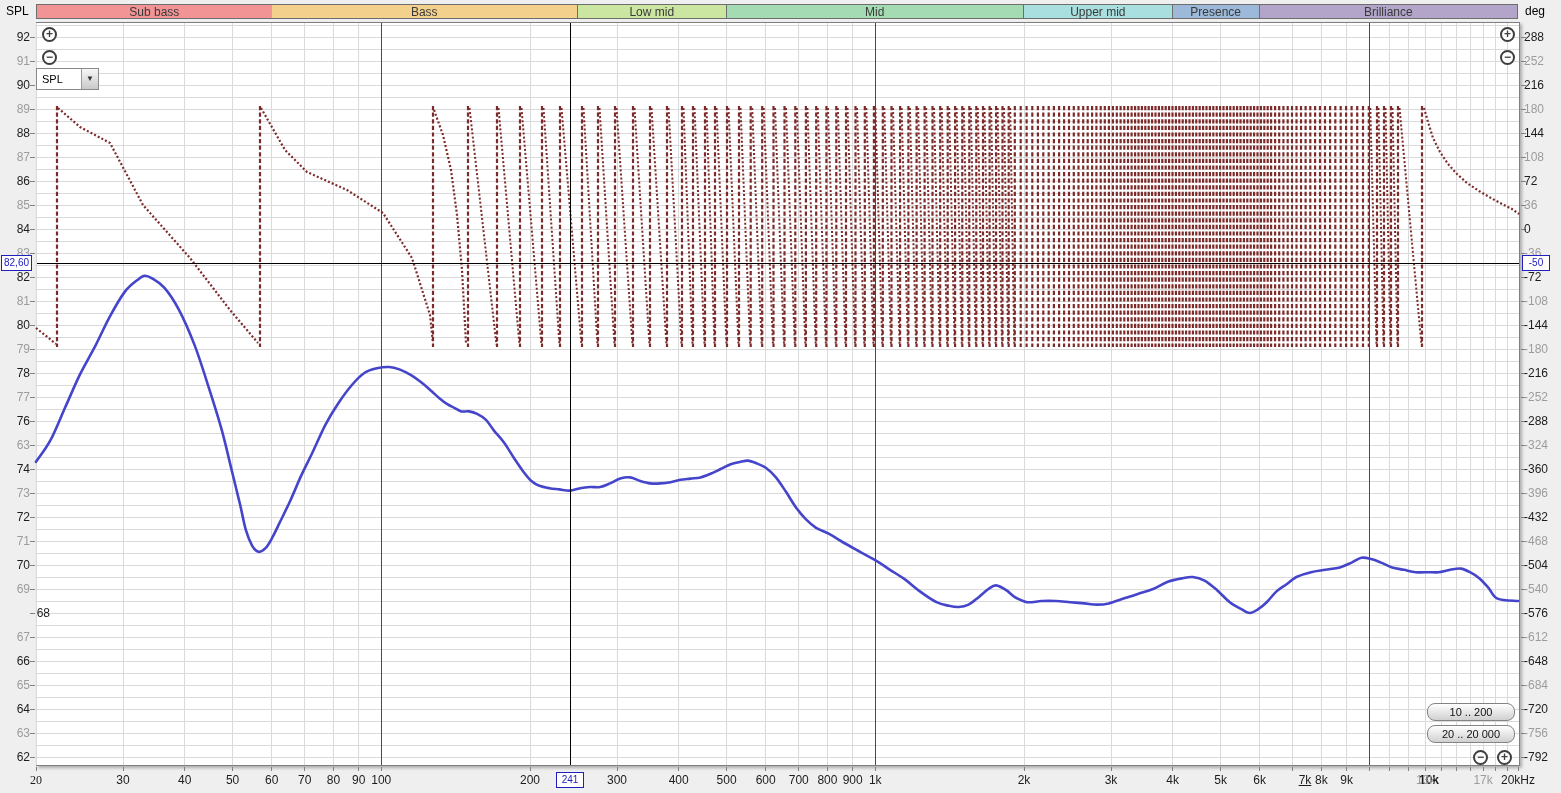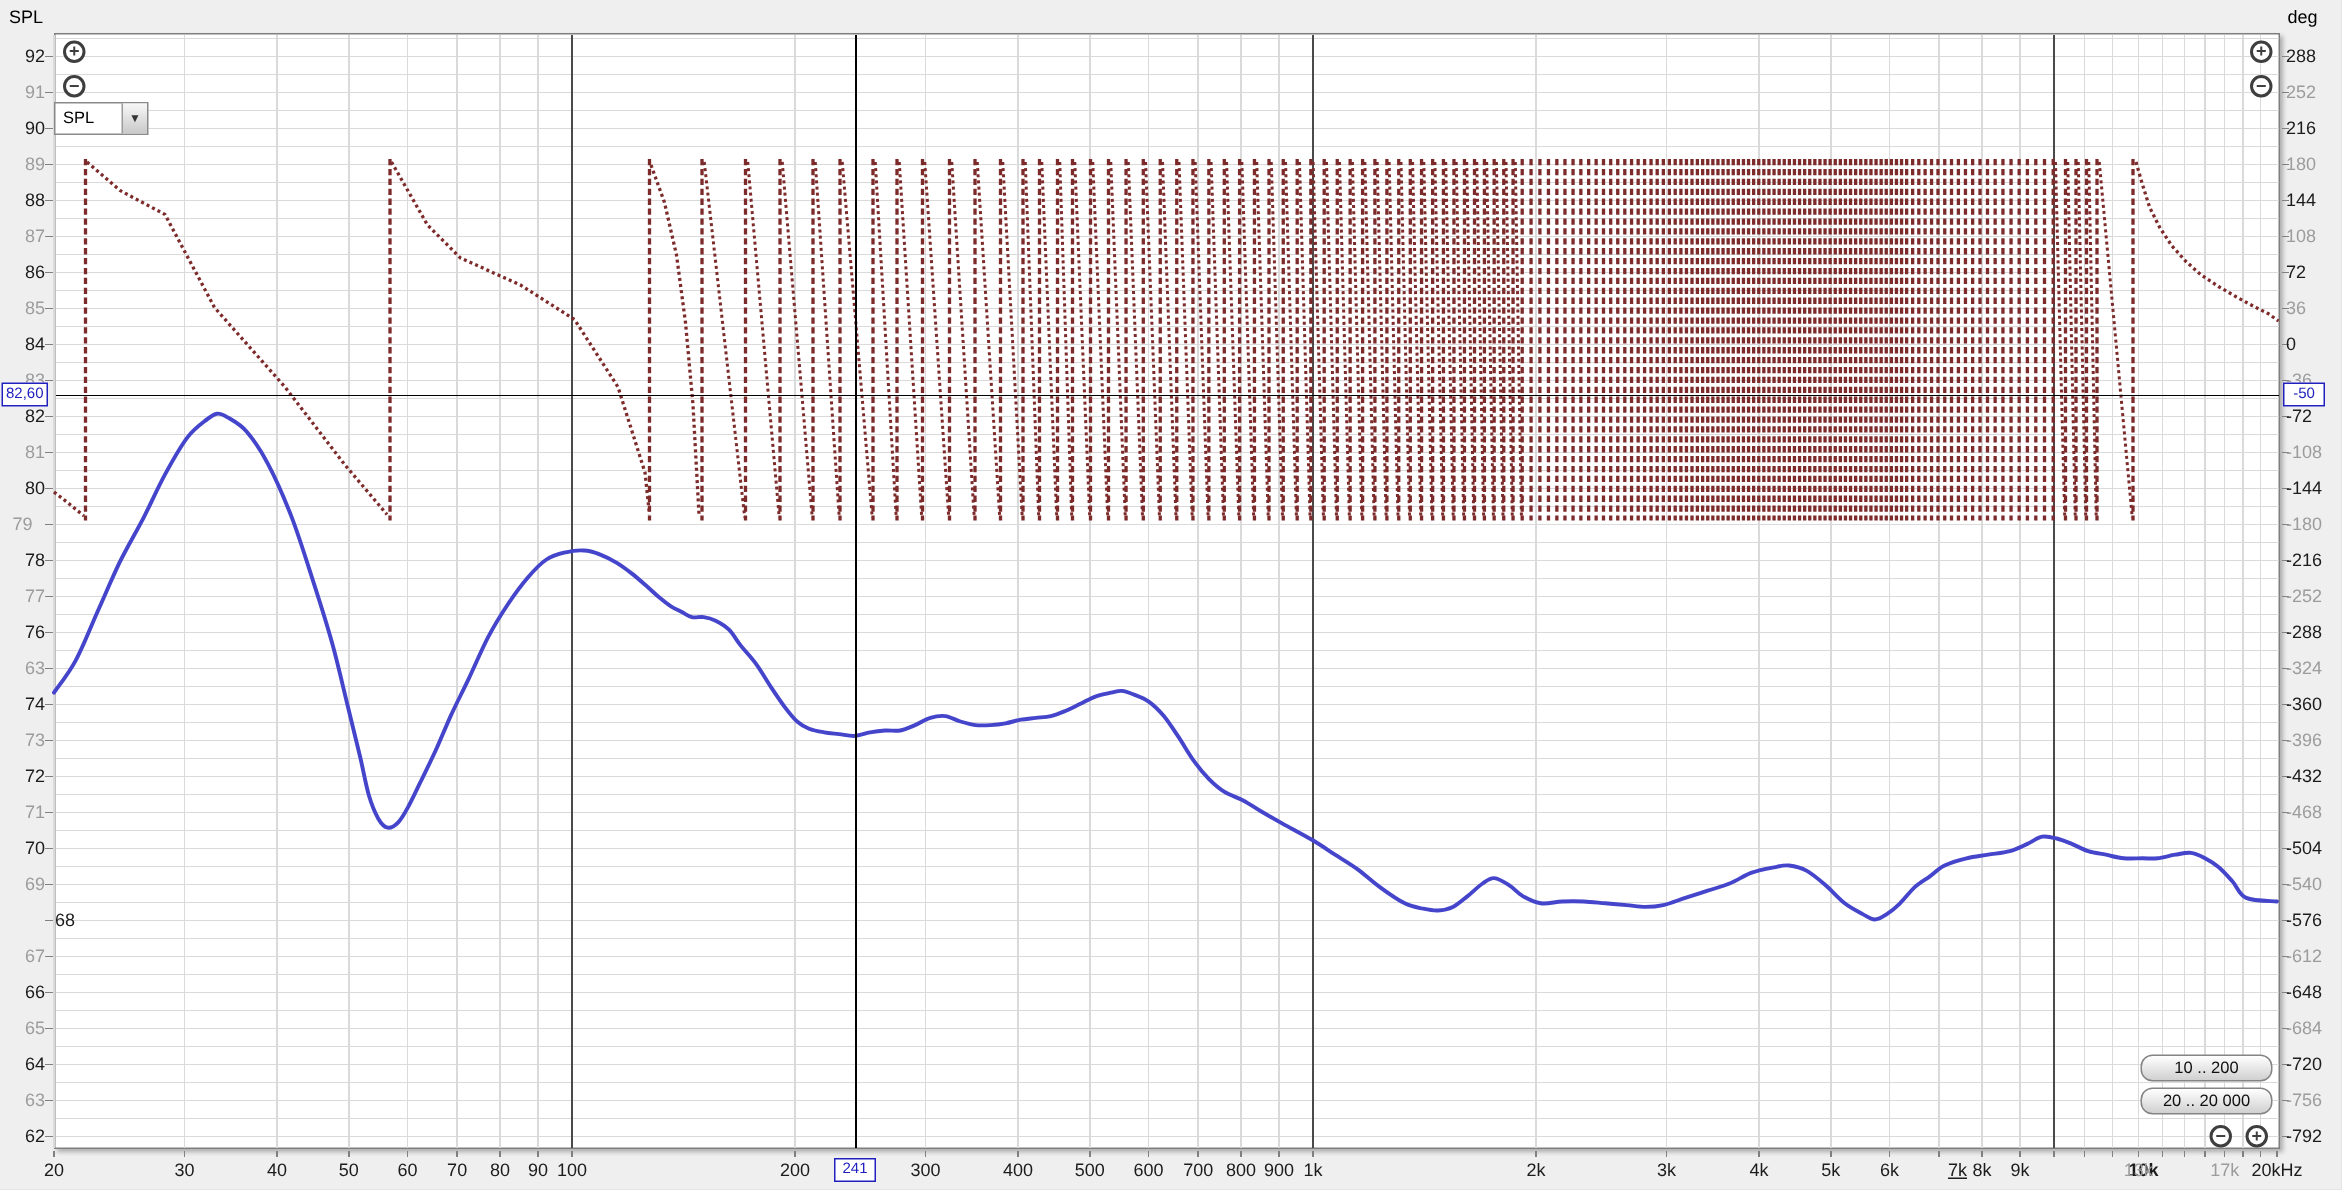--- a/index.html
+++ b/index.html
@@ -33,20 +33,43 @@
          line-height:14px;text-align:center;z-index:6;}
   #labels{position:absolute;left:0;top:0;width:100%;height:100%;pointer-events:none;z-index:3;}
 </style>
 </head>
 <body>
 
 <div id="screen">
   <div id="axisTitleL">SPL</div>
   <div id="axisTitleR">deg</div>
 
+  <div id="bands">
+      <div class="band" style="left: 36px; width: 234.7px; background: rgb(242, 148, 150); border-left: 1px solid rgb(110, 110, 110);">
+        <span>Sub bass</span>
+      </div>
+      <div class="band" style="left: 271.7px; width: 305.2px; background: rgb(243, 208, 140);">
+        <span>Bass</span>
+      </div>
+      <div class="band" style="left: 577.9px; width: 147.7px; background: rgb(203, 230, 160);">
+        <span>Low mid</span>
+      </div>
+      <div class="band" style="left: 726.6px; width: 296.4px; background: rgb(165, 219, 178);">
+        <span>Mid</span>
+      </div>
+      <div class="band" style="left: 1024px; width: 147.7px; background: rgb(169, 223, 223);">
+        <span>Upper mid</span>
+      </div>
+      <div class="band" style="left: 1172.7px; width: 86px; background: rgb(157, 185, 218);">
+        <span>Presence</span>
+      </div>
+      <div class="band" style="left: 1259.7px; width: 257.3px; background: rgb(178, 165, 201);">
+        <span>Brilliance</span>
+      </div>
+    </div>
 
   <div id="plot"></div>
   <svg id="plotsvg" viewBox="28 14 1500 758">
       <g shape-rendering="crispEdges">
         <line x1="37" y1="25.5" x2="1519" y2="25.5" stroke="#dadada" stroke-width="1"></line>
         <line x1="37" y1="37.5" x2="1519" y2="37.5" stroke="#dadada" stroke-width="1"></line>
         <line x1="37" y1="49.5" x2="1519" y2="49.5" stroke="#dadada" stroke-width="1"></line>
         <line x1="37" y1="61.5" x2="1519" y2="61.5" stroke="#dadada" stroke-width="1"></line>
         <line x1="37" y1="73.5" x2="1519" y2="73.5" stroke="#dadada" stroke-width="1"></line>
         <line x1="37" y1="85.5" x2="1519" y2="85.5" stroke="#dadada" stroke-width="1"></line>
@@ -460,21 +483,21 @@
       <div class="lab ylab muted" style="left: 0px; top: 102px;">89</div>
       <div class="lab ylab" style="left: 0px; top: 126px;">88</div>
       <div class="lab ylab muted" style="left: 0px; top: 150px;">87</div>
       <div class="lab ylab" style="left: 0px; top: 174px;">86</div>
       <div class="lab ylab muted" style="left: 0px; top: 198px;">85</div>
       <div class="lab ylab" style="left: 0px; top: 222px;">84</div>
       <div class="lab ylab muted" style="left: 0px; top: 246px;">83</div>
       <div class="lab ylab" style="left: 0px; top: 270px;">82</div>
       <div class="lab ylab muted" style="left: 0px; top: 294px;">81</div>
       <div class="lab ylab" style="left: 0px; top: 318px;">80</div>
-      <div class="lab ylab muted" style="left: 0px; top: 342px; text-align: center;">79</div>
+      <div class="lab ylab muted" style="left: 0px; top: 342px;">79</div>
       <div class="lab ylab" style="left: 0px; top: 366px;">78</div>
       <div class="lab ylab muted" style="left: 0px; top: 390px;">77</div>
       <div class="lab ylab" style="left: 0px; top: 414px;">76</div>
       <div class="lab ylab muted" style="left: 0px; top: 438px;">63</div>
       <div class="lab ylab" style="left: 0px; top: 462px;">74</div>
       <div class="lab ylab muted" style="left: 0px; top: 486px;">73</div>
       <div class="lab ylab" style="left: 0px; top: 510px;">72</div>
       <div class="lab ylab muted" style="left: 0px; top: 534px;">71</div>
       <div class="lab ylab" style="left: 0px; top: 558px;">70</div>
       <div class="lab ylab muted" style="left: 0px; top: 582px;">69</div>
@@ -509,21 +532,21 @@
       <div class="lab yrlab muted" style="left: 1524px; top: 534px;">-468</div>
       <div class="lab yrlab" style="left: 1524px; top: 558px;">-504</div>
       <div class="lab yrlab muted" style="left: 1524px; top: 582px;">-540</div>
       <div class="lab yrlab" style="left: 1524px; top: 606px;">-576</div>
       <div class="lab yrlab muted" style="left: 1524px; top: 630px;">-612</div>
       <div class="lab yrlab" style="left: 1524px; top: 654px;">-648</div>
       <div class="lab yrlab muted" style="left: 1524px; top: 678px;">-684</div>
       <div class="lab yrlab" style="left: 1524px; top: 702px;">-720</div>
       <div class="lab yrlab muted" style="left: 1524px; top: 726px;">-756</div>
       <div class="lab yrlab" style="left: 1524px; top: 750px;">-792</div>
-      <div class="lab xlab" style="left: 12px; top: 773px;">20</div>
+      <div class="lab xlab" style="left: 12px; top: 773px; font-family: Liberation Serif, serif;">20</div>
       <div class="lab xlab" style="left: 98.9891px; top: 773px;">30</div>
       <div class="lab xlab" style="left: 160.709px; top: 773px;">40</div>
       <div class="lab xlab" style="left: 208.582px; top: 773px;">50</div>
       <div class="lab xlab" style="left: 247.698px; top: 773px;">60</div>
       <div class="lab xlab" style="left: 280.77px; top: 773px;">70</div>
       <div class="lab xlab" style="left: 309.418px; top: 773px;">80</div>
       <div class="lab xlab" style="left: 334.687px; top: 773px;">90</div>
       <div class="lab xlab" style="left: 357.291px; top: 773px;">100</div>
       <div class="lab xlab" style="left: 506px; top: 773px;">200</div>
       <div class="lab xlab" style="left: 592.989px; top: 773px;">300</div>

